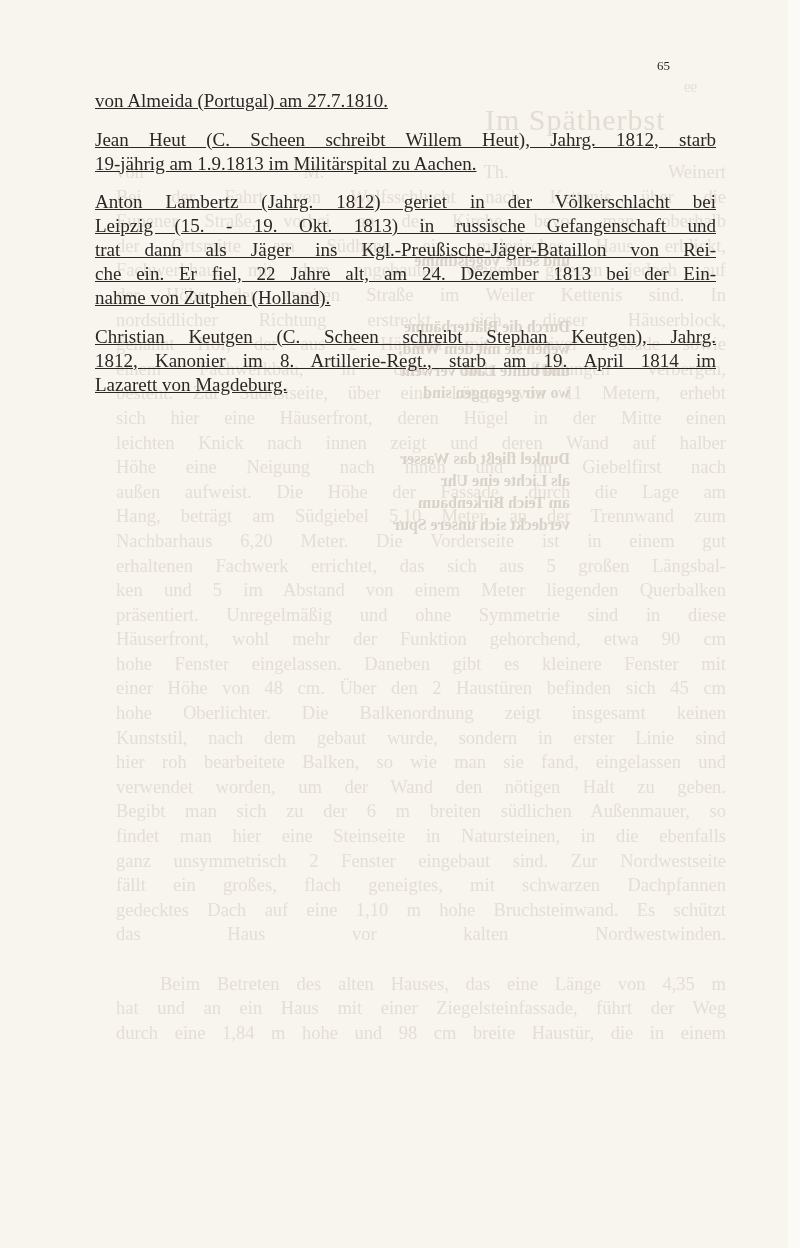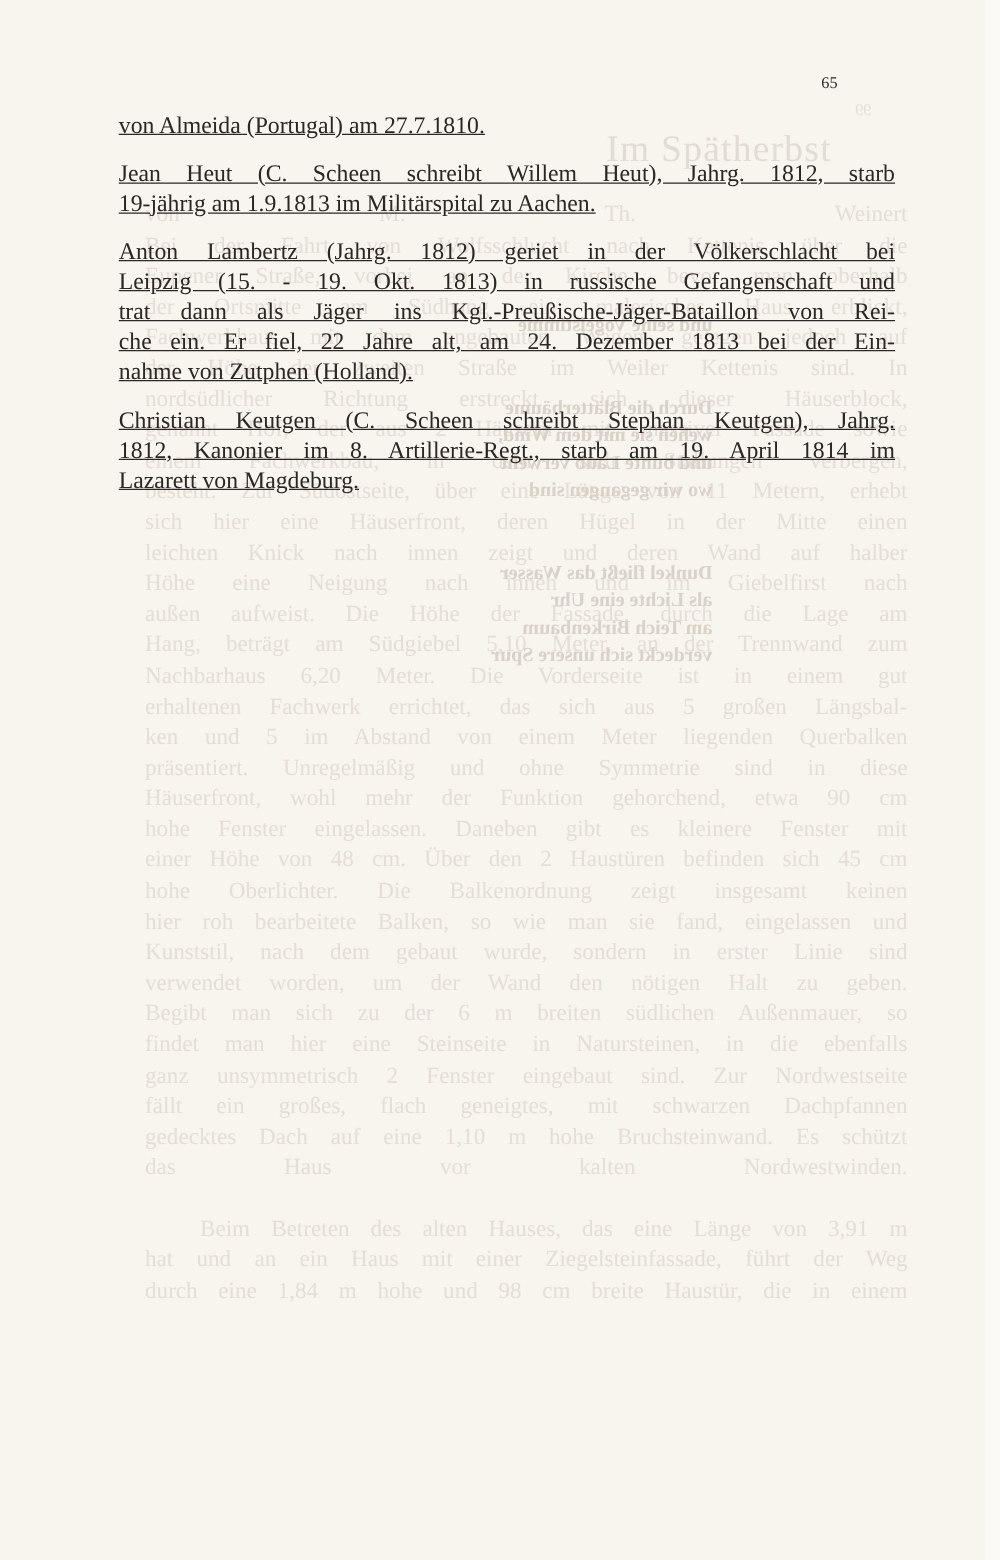--- a/index.html
+++ b/index.html
@@ -128,31 +128,31 @@
     <span class="ghost-line">außen aufweist. Die Höhe der Fassade, durch die Lage am</span>
     <span class="ghost-line">Hang, beträgt am Südgiebel 5,10 Meter, an der Trennwand zum</span>
     <span class="ghost-line">Nachbarhaus 6,20 Meter. Die Vorderseite ist in einem gut</span>
     <span class="ghost-line">erhaltenen Fachwerk errichtet, das sich aus 5 großen Längsbal-</span>
     <span class="ghost-line">ken und 5 im Abstand von einem Meter liegenden Querbalken</span>
     <span class="ghost-line">präsentiert. Unregelmäßig und ohne Symmetrie sind in diese</span>
     <span class="ghost-line">Häuserfront, wohl mehr der Funktion gehorchend, etwa 90 cm</span>
     <span class="ghost-line">hohe Fenster eingelassen. Daneben gibt es kleinere Fenster mit</span>
     <span class="ghost-line">einer Höhe von 48 cm. Über den 2 Haustüren befinden sich 45 cm</span>
     <span class="ghost-line">hohe Oberlichter. Die Balkenordnung zeigt insgesamt keinen</span>
+    <span class="ghost-line">Kunststil, nach dem gebaut wurde, sondern in erster Linie sind</span>
     <span class="ghost-line">hier roh bearbeitete Balken, so wie man sie fand, eingelassen und</span>
-    <span class="ghost-line">Kunststil, nach dem gebaut wurde, sondern in erster Linie sind</span>
     <span class="ghost-line">verwendet worden, um der Wand den nötigen Halt zu geben.</span>
     <span class="ghost-line">Begibt man sich zu der 6 m breiten südlichen Außenmauer, so</span>
     <span class="ghost-line">findet man hier eine Steinseite in Natursteinen, in die ebenfalls</span>
     <span class="ghost-line">ganz unsymmetrisch 2 Fenster eingebaut sind. Zur Nordwestseite</span>
     <span class="ghost-line">fällt ein großes, flach geneigtes, mit schwarzen Dachpfannen</span>
     <span class="ghost-line">gedecktes Dach auf eine 1,10 m hohe Bruchsteinwand. Es schützt</span>
     <span class="ghost-line">das Haus vor kalten Nordwestwinden.</span>
     <span class="ghost-line">&nbsp;</span>
-    <span class="ghost-line ghost-last-indent">Beim Betreten des alten Hauses, das eine Länge von 3,91 m</span>
+    <span class="ghost-line ghost-last-indent">Beim Betreten des alten Hauses, das eine Länge von 4,35 m</span>
     <span class="ghost-line">hat und an ein Haus mit einer Ziegelsteinfassade, führt der Weg</span>
     <span class="ghost-line">durch eine 1,84 m hohe und 98 cm breite Haustür, die in einem</span>
   </div>
 <div class="ghost-poem" id="ghost-poem" style="top:250px;">
     <span class="ghost-line">und seine Vogelstimme</span>
     <span class="ghost-line">&nbsp;</span>
     <span class="ghost-line">&nbsp;</span>
     <span class="ghost-line">Durch die Blätterbäume</span>
     <span class="ghost-line">wehen sie mit dem Wind,</span>
     <span class="ghost-line">und bunte Laub verweht</span>

